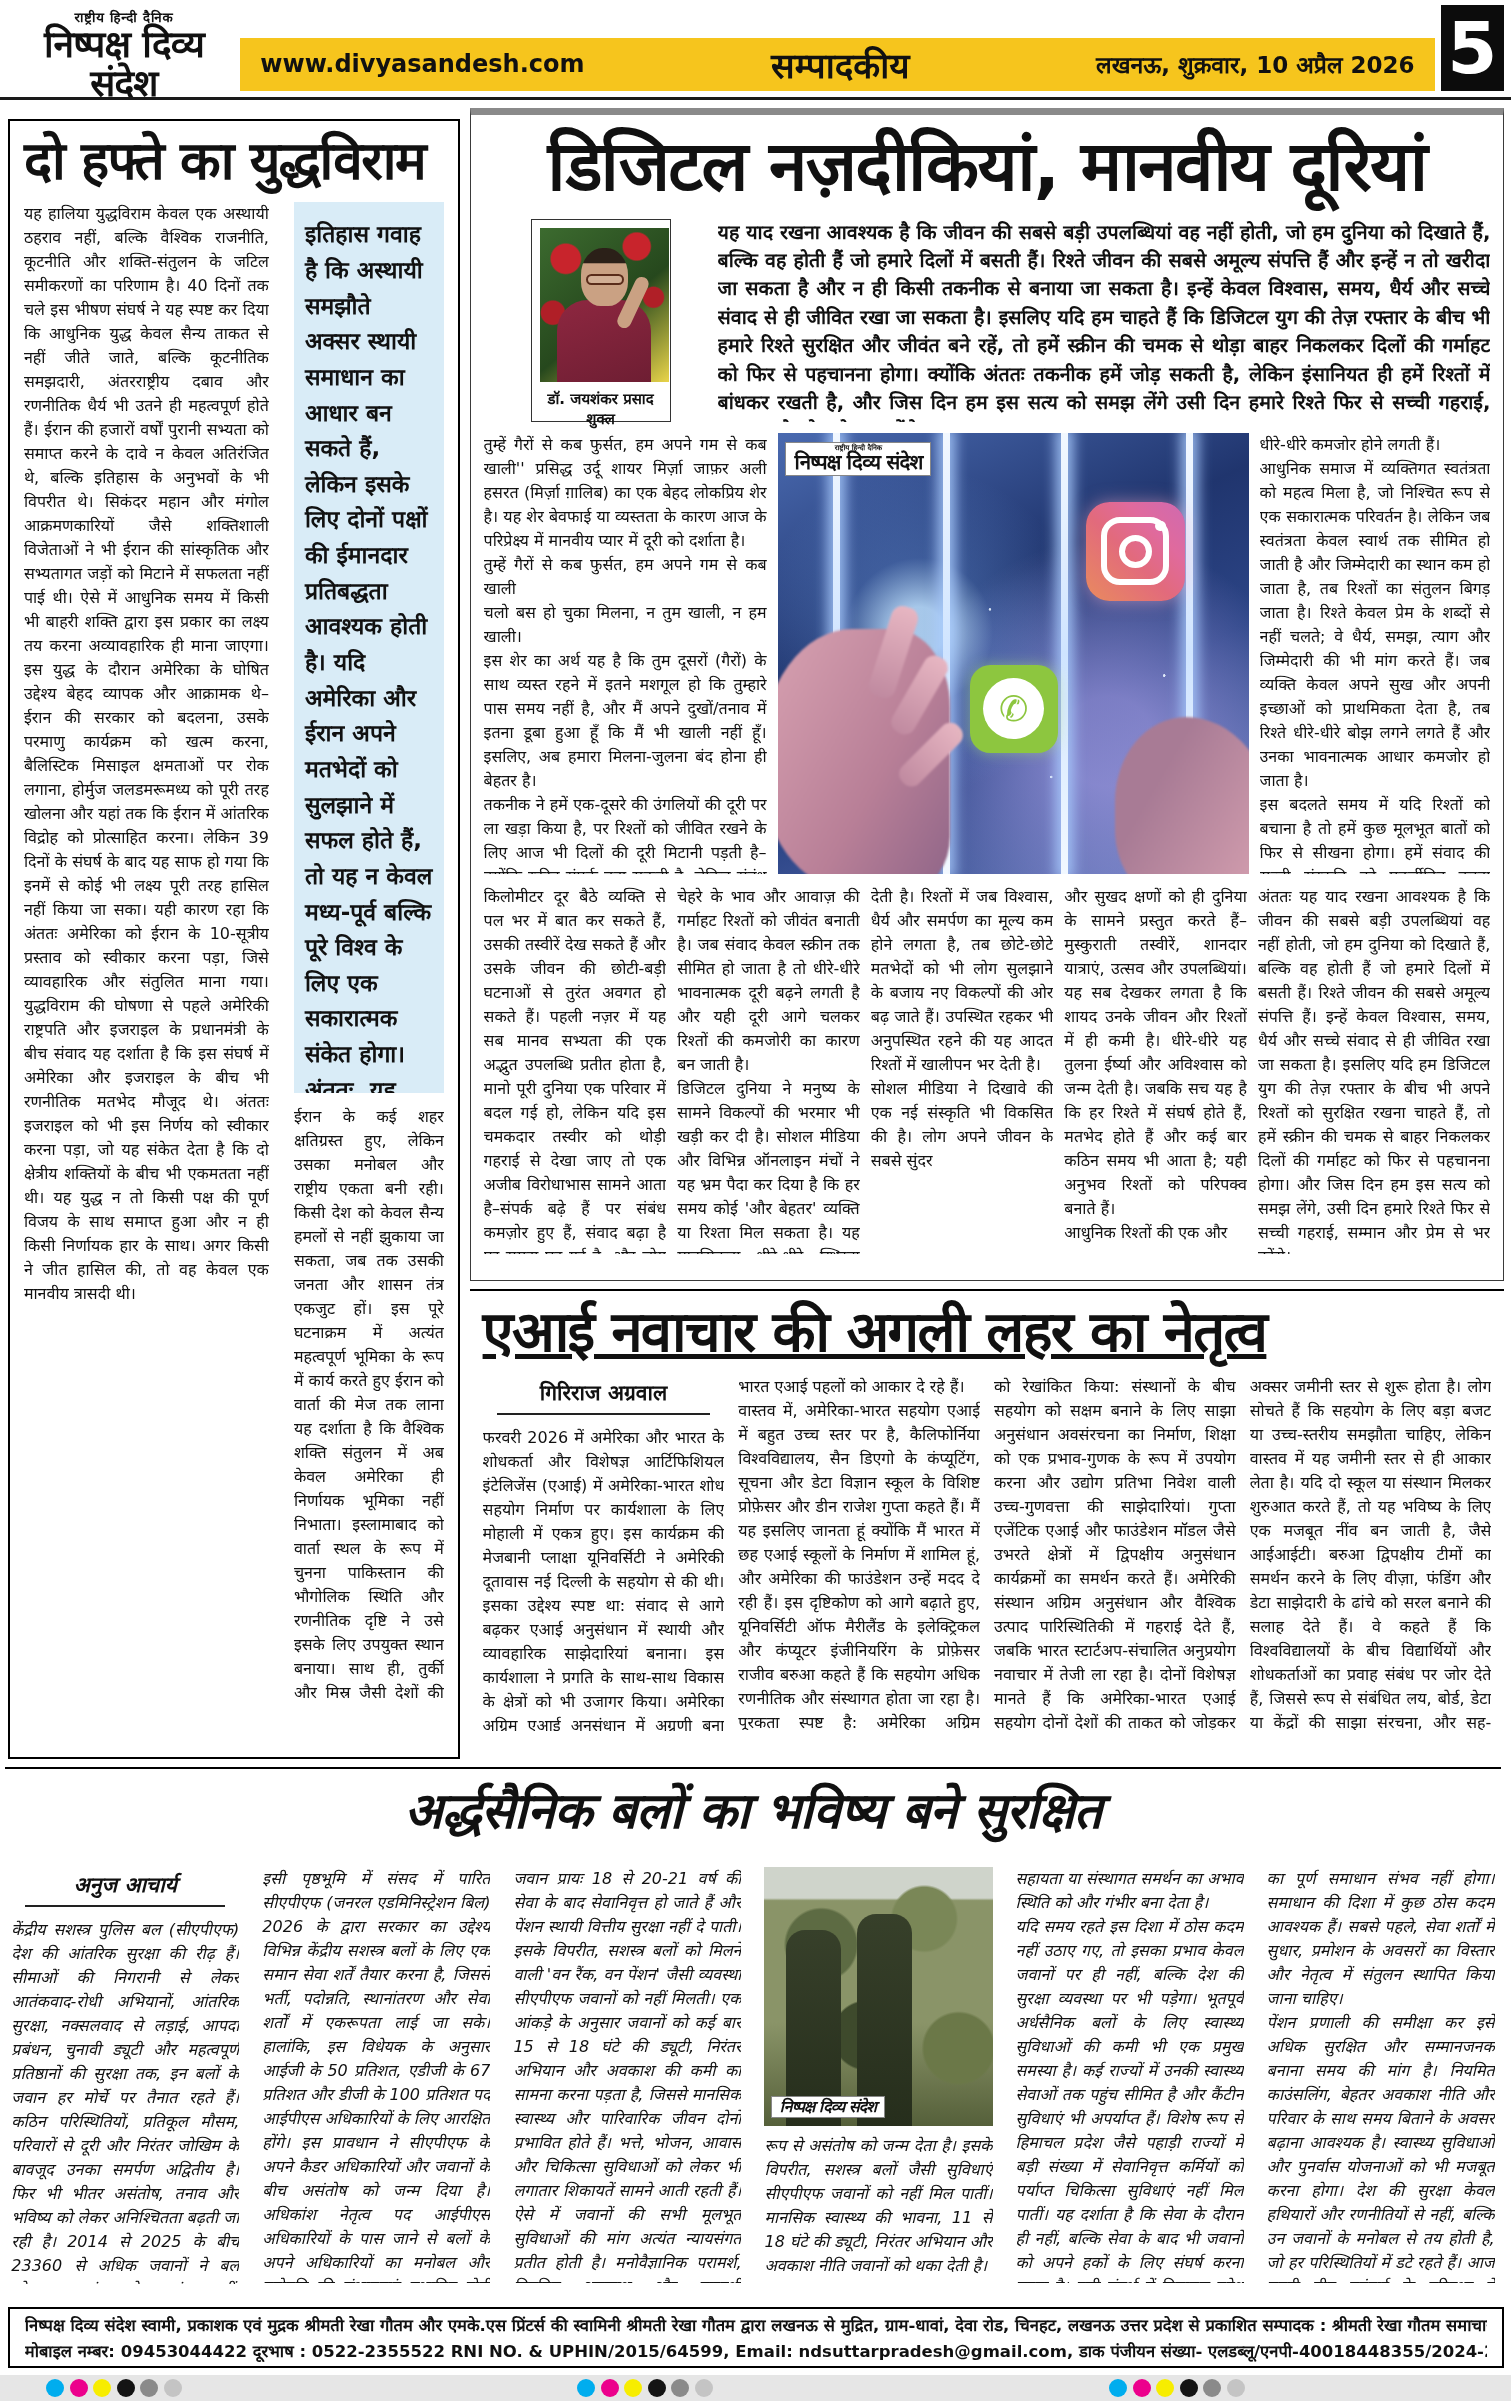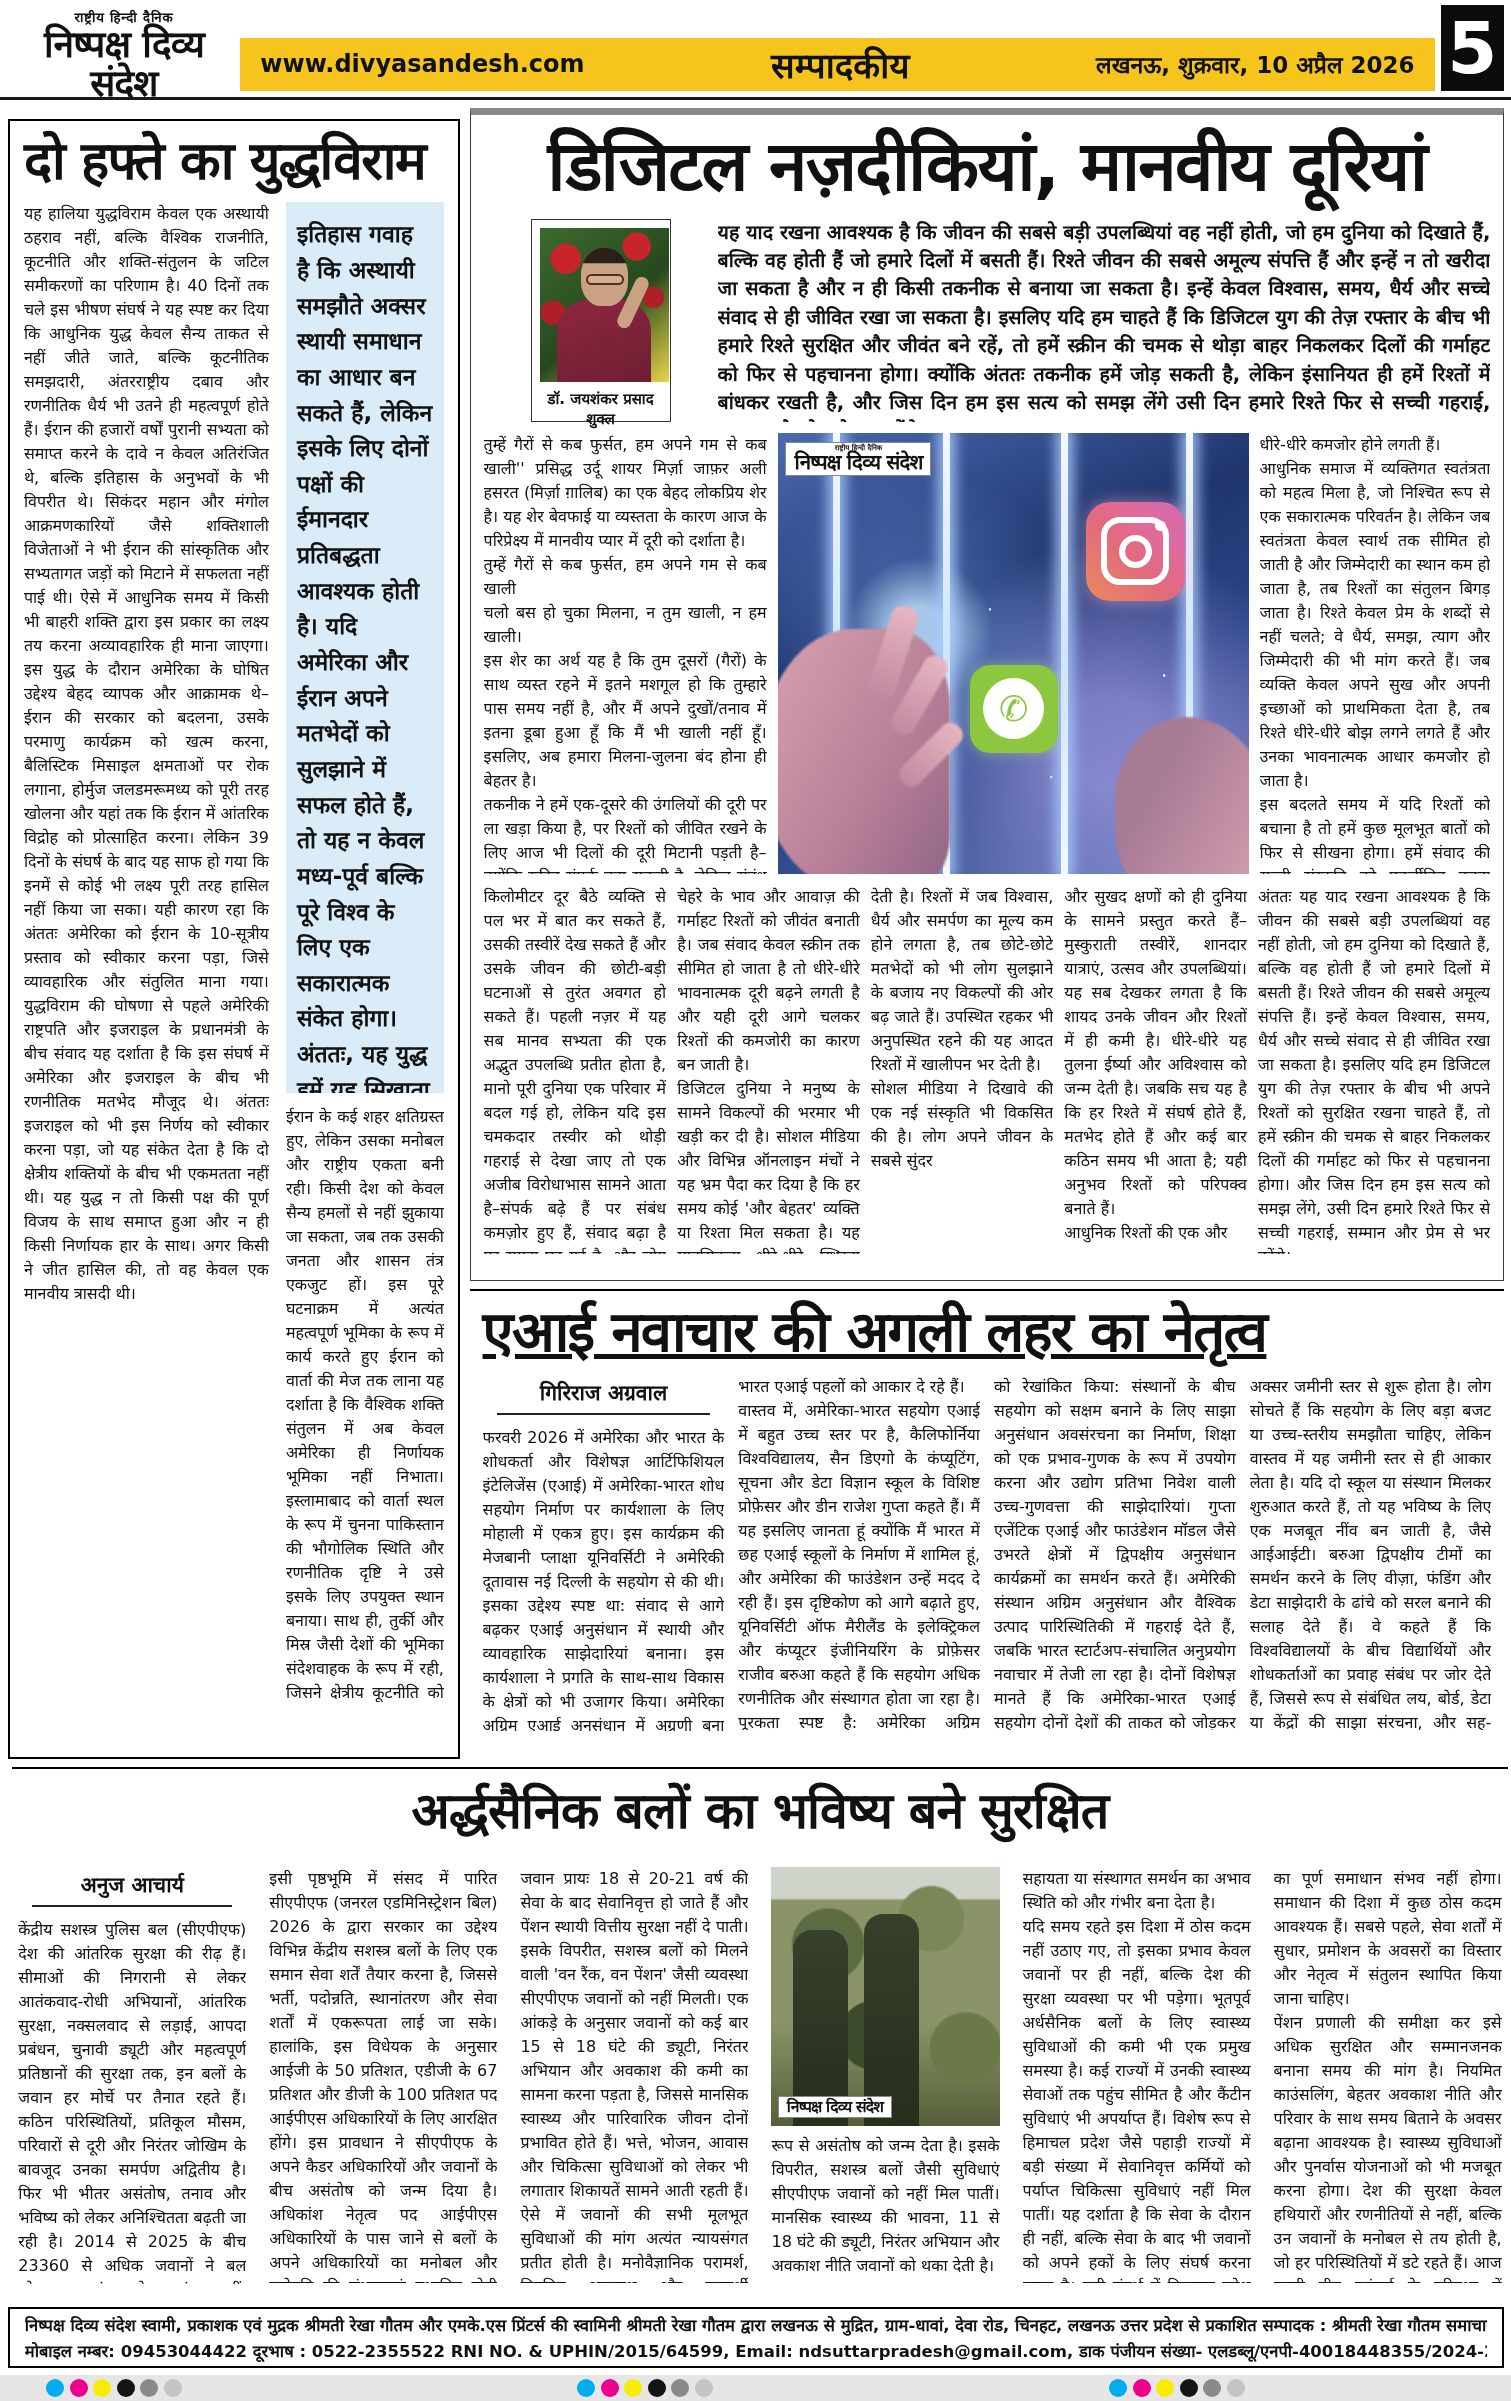--- a/index.html
+++ b/index.html
@@ -22,21 +22,21 @@
 
   
   .bodytext{font-size:16px;line-height:1.5;text-align:justify;white-space:pre-line;overflow:hidden;}
   .byline{font-size:21px;font-weight:bold;text-align:center;padding:3.1px 0 6.3px;border-bottom:2.4px solid #222;
           margin:0 14px 11px;}
 
   
   .ceasefire{position:absolute;left:7.9px;top:119px;width:452px;height:1640px;border:2.4px solid #000;
              padding:12.6px 14px;}
   .ceasefire h1{margin:0 0 14px;font-size:53px;line-height:1.02;font-weight:800;letter-spacing:-1.6px;}
-  .ceasefire .cols{display:flex;gap:17px;height:1500px;}
+  .ceasefire .cols{display:flex;gap:25px;height:1500px;}
   .ceasefire .colA{width:245px;}
   .ceasefire .colB{flex:1;display:flex;flex-direction:column;}
   .pullquote{background:#d9ecf7;padding:15.7px 11px;font-size:23px;line-height:1.55;font-weight:600;
              height:891px;overflow:hidden;margin-bottom:12.6px;}
   .ceasefire .colB .bodytext{flex:1;}
 
   
   .digital{position:absolute;left:470px;top:108px;width:1034px;height:1173px;border:1.6px solid #3a3a3a;
            border-top:7.9px solid #8a8a8a;padding:6.3px 12.6px 9.4px;}
   .digital h1{margin:11px 0 17.3px;text-align:center;font-size:69px;font-weight:800;letter-spacing:-1.6px;line-height:1;}
@@ -102,21 +102,21 @@
   .dig-b{width:183px;}
   .dig-conc{width:233px;}
 
   
   .ai{position:absolute;left:470px;top:1289px;width:1034px;height:471px;border-top:2.4px solid #000;padding:4.7px 12.6px 0;}
   .ai h1{margin:7.9px 0 15.7px;text-align:left;font-size:56px;font-weight:800;letter-spacing:-1.6px;line-height:1;text-decoration:underline;}
   .ai .cols{display:flex;gap:14px;height:355px;}
   .ai .col{flex:1;}
 
   
-  .para{position:absolute;left:12px;top:1767px;width:1496px;height:532px;border-top:2.4px solid #000;padding:6.3px 6.3px 0;}
+  .para{position:absolute;left:5px;top:1767px;width:1496px;height:532px;border-top:2.4px solid #000;padding:6.3px 6.3px 0;font-style:italic;}
   .para h1{margin:11px 0 15.7px;text-align:center;font-size:50px;font-weight:800;letter-spacing:-0.8px;line-height:1;}
   .para .cols{display:flex;gap:23px;height:416px;margin-top:31px;}
   .para .col{flex:1;}
   .army-img{position:relative;width:100%;height:259px;margin-bottom:7.9px;overflow:hidden;
      background:radial-gradient(circle at 25% 30%,#5d6b43 0 14%,transparent 15%),
                 radial-gradient(circle at 70% 20%,#7a8757 0 12%,transparent 13%),
                 radial-gradient(circle at 45% 65%,#3e4a2c 0 16%,transparent 17%),
                 radial-gradient(circle at 85% 70%,#6b7848 0 13%,transparent 14%),
                 linear-gradient(#cfd4cb 0 12%,#8a9468 13% 60%,#55603a 100%);}
   .soldier{position:absolute;bottom:0;width:55px;height:196px;border-radius:19px 19px 0 0;

